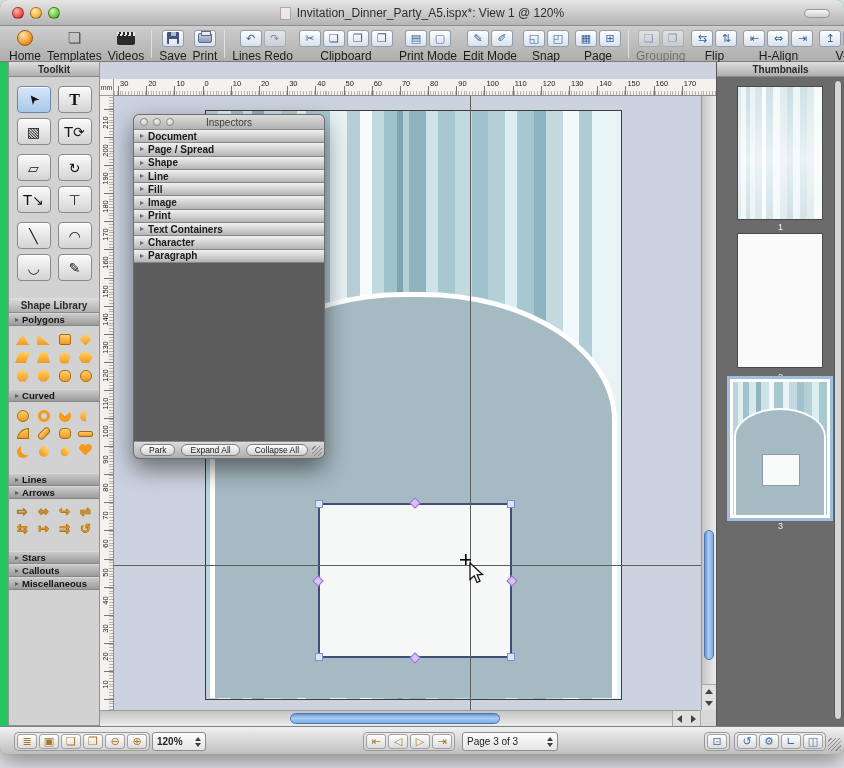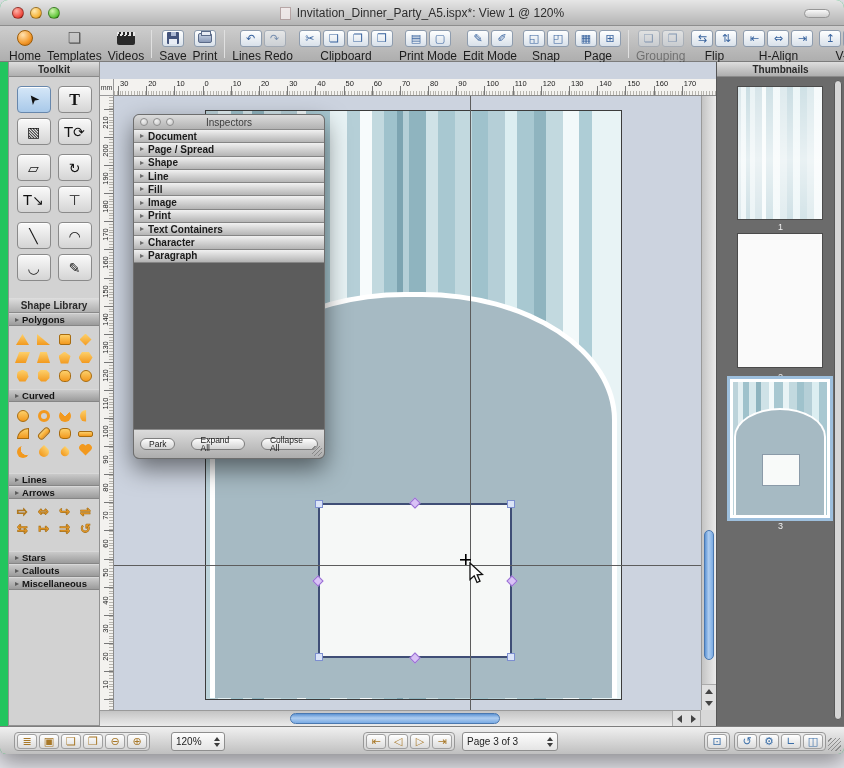--- a/index.html
+++ b/index.html
@@ -157,22 +157,22 @@
     box-shadow:0 10px 24px rgba(0,0,0,.5);background:#5c5c5c;border:1px solid #6e6e6e;display:flex;flex-direction:column;}
   .pal-title{height:15px;border-radius:5px 5px 0 0;background:linear-gradient(#dcdcdc,#b2b2b2);border-bottom:1px solid #8a8a8a;
     display:flex;align-items:center;position:relative;justify-content:center;font-size:10px;color:#3c3c3c;}
   .pal-dots{position:absolute;left:6px;top:3px;display:flex;gap:5px;}
   .pal-dot{width:8px;height:8px;border-radius:50%;background:radial-gradient(circle at 35% 30%,#f2f2f2,#c2c2c2);border:1px solid #8e8e8e;}
   .insp-row{height:13.3px;background:linear-gradient(#f1f1f1,#b4b4b4);border-bottom:1px solid #858585;
     display:flex;align-items:center;gap:4px;padding-left:6px;}
   .insp-row .disc{font-size:8px;color:#6a6a6a;line-height:1;}
   .insp-label{font-size:10px;font-weight:bold;color:#1a1a1a;}
   .pal-body{flex:1;background:#5c5c5c;}
-  .pal-footer{height:29px;border-radius:0 0 5px 5px;background:linear-gradient(#dcdcdc,#adadad);border-top:1px solid #8a8a8a;
-    display:flex;align-items:center;gap:16px;padding:0 6px;position:relative;}
+  .pal-footer{height:17px;border-radius:0 0 5px 5px;background:linear-gradient(#dcdcdc,#adadad);border-top:1px solid #8a8a8a;
+    display:flex;align-items:center;gap:6px;padding:0 6px;position:relative;}
   .pal-btn{height:12px;border-radius:7px;background:linear-gradient(#fdfdfd,#d2d2d2);border:1px solid #7e7e7e;
     font-size:8.5px;color:#222;display:flex;align-items:center;padding:0 8px;line-height:1;}
   .pal-grip{position:absolute;right:2px;bottom:2px;width:10px;height:10px;
     background:repeating-linear-gradient(135deg,transparent 0 2px,#888 2px 3px);}
 
   
   .sidebar-right{position:absolute;left:716px;top:62px;width:128px;height:664px;background:#6b6b6b;border-left:1px solid #565656;overflow:hidden;}
   .thumb{position:absolute;left:20px;width:86px;border:1px solid #4a4a4a;}
   .thumb-label{position:absolute;left:0;right:0;text-align:center;font-size:9px;color:#f0f0f0;}
   .t1-art{height:132px;background:linear-gradient(rgba(255,255,255,.45),rgba(255,255,255,.75) 55%,rgba(255,255,255,.5));}
@@ -840,21 +840,21 @@
 
   <div class="statusbar">
     <div class="sb-group" style="left:14px;">
       <span class="sb-btn g">≣</span>
       <span class="sb-btn g">▣</span>
       <span class="sb-btn g">❏</span>
       <span class="sb-btn g">❐</span>
       <span class="sb-btn g">⊖</span>
       <span class="sb-btn g">⊕</span>
     </div>
-    <div class="sb-field" style="left:171px;width:54px;">
+    <div class="sb-field" style="left:152px;width:54px;font-weight:bold;">
       <span>120%</span>
       <span class="stepper">
           <span class="u"></span>
           <span class="d"></span>
         </span>
     </div>
     <div class="sb-group" style="left:363px;">
       <span class="sb-btn g">⇤</span>
       <span class="sb-btn g">◁</span>
       <span class="sb-btn g">▷</span>

